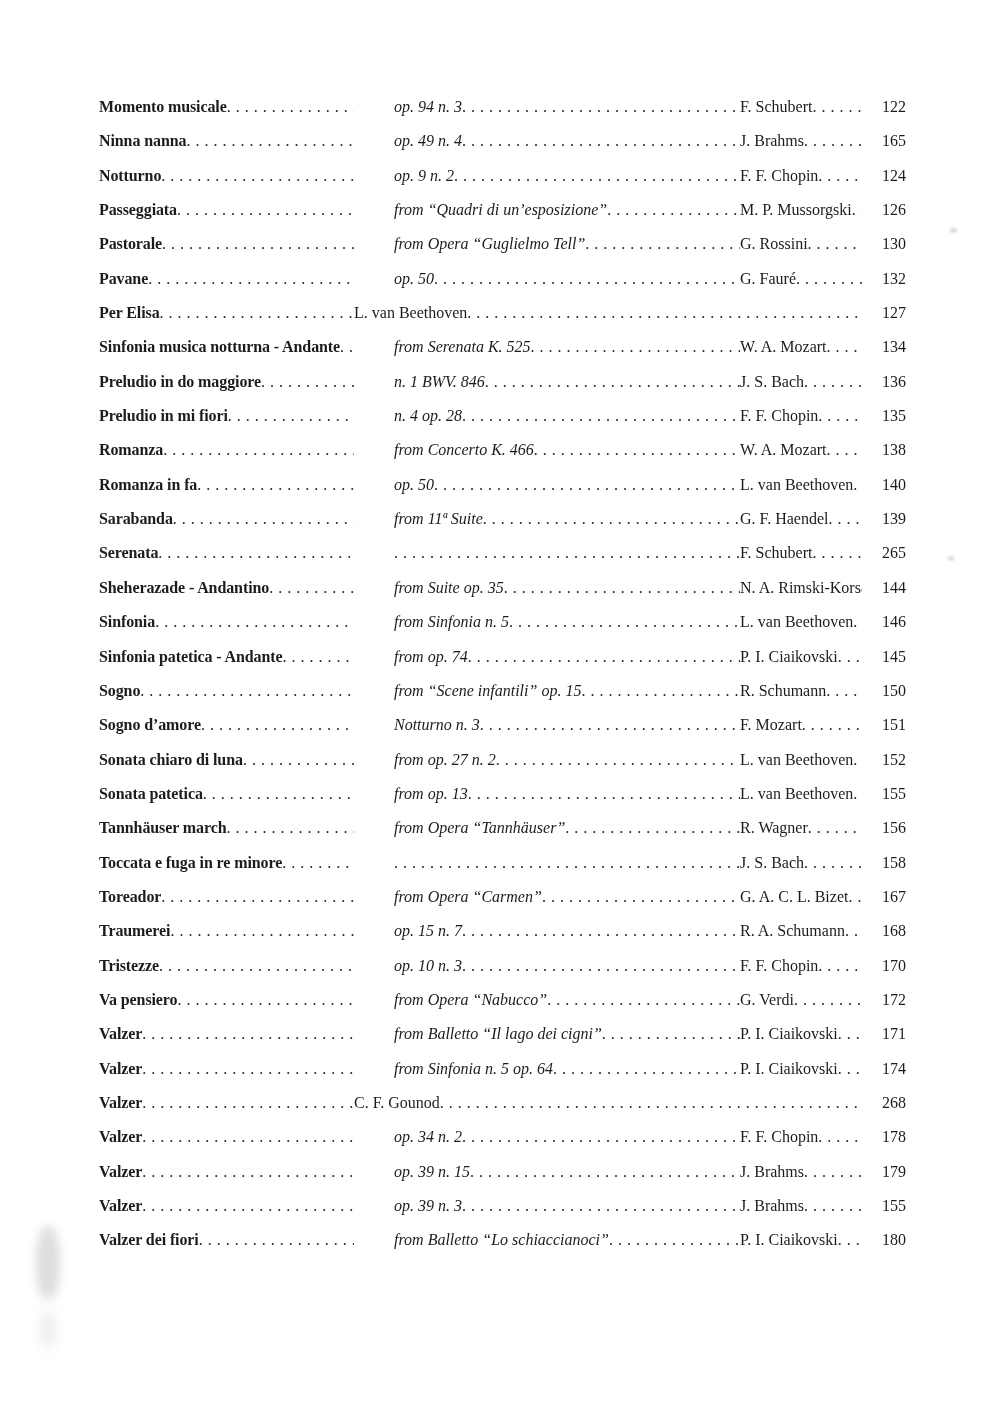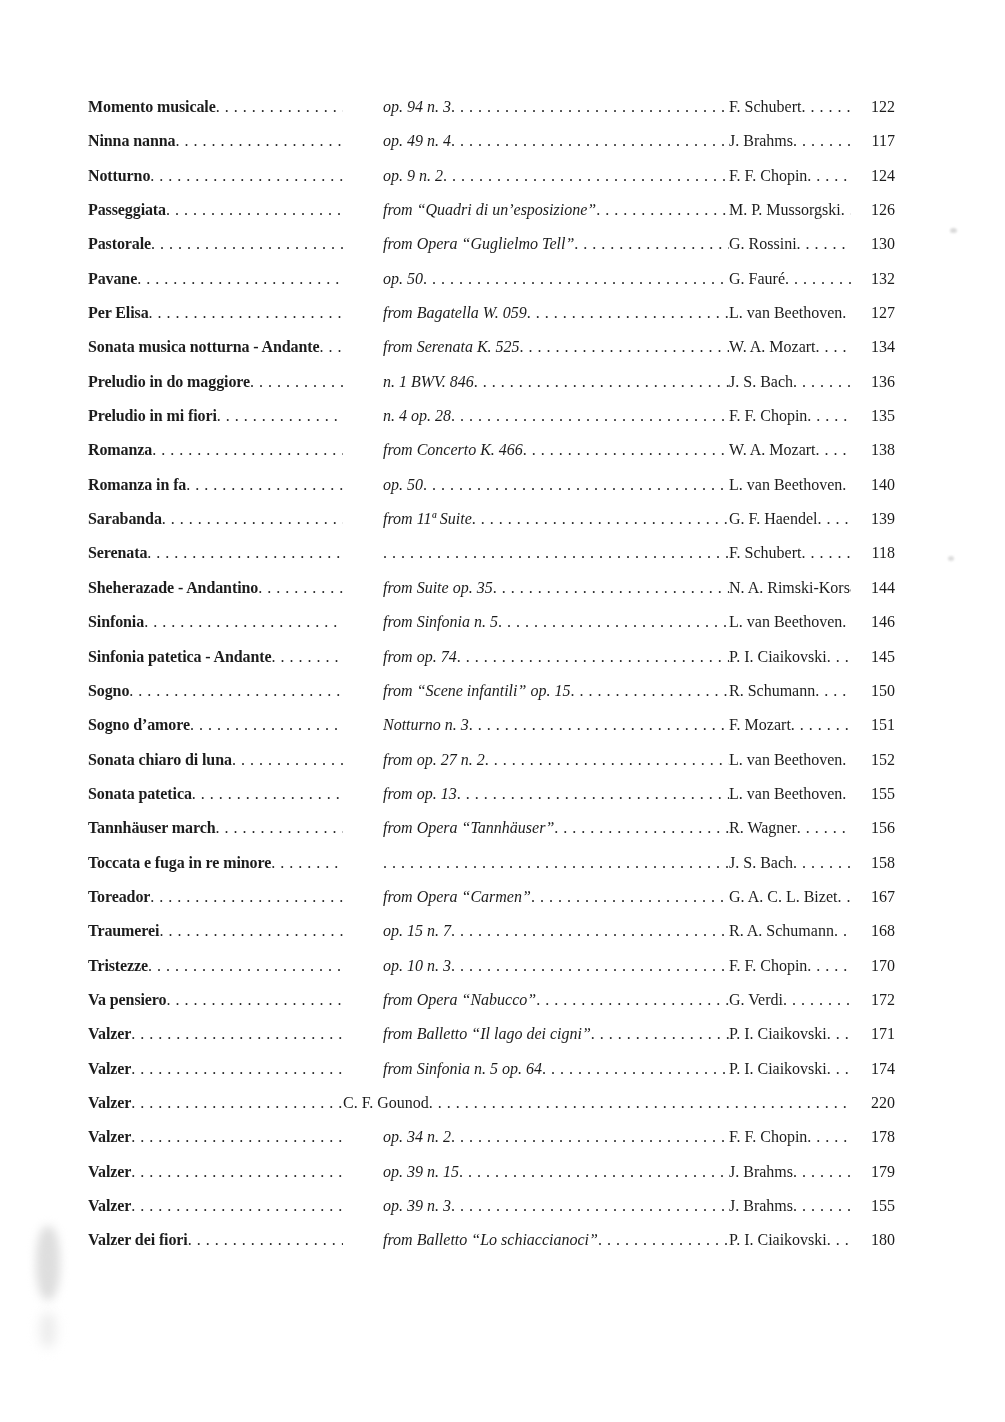--- a/index.html
+++ b/index.html
@@ -10,21 +10,21 @@
   body {
     position: relative;
     width: 1005px;
     height: 1422px;
     font-family: "Liberation Serif", serif;
     color: #1c1c1c;
     overflow: hidden;
   }
   .toc {
     position: absolute;
-    left: 88px;
+    left: 99px;
     top: 90px;
     width: 807px;
   }
   .row {
     display: flex;
     align-items: baseline;
     height: 34.35px;
     line-height: 34.35px;
     font-size: 16px;
     white-space: nowrap;
@@ -118,21 +118,21 @@
     </span>
     <span class="cell source-cell">
       <span class="txt source">op. 49 n. 4</span>
       <span class="dots"></span>
     </span>
     <span class="cell composer-cell">
       <span class="txt composer">J. Brahms</span>
       <span class="dots"></span>
     </span>
     <span class="cell page-cell">
-      <span class="txt pagenum">117</span>
+      <span class="txt pagenum">165</span>
     </span>
   </div>
 
   <div class="row">
     <span class="cell title-cell">
       <span class="txt title">Notturno</span>
       <span class="dots"></span>
     </span>
     <span class="cell source-cell">
       <span class="txt source">op. 9 n. 2</span>
@@ -199,36 +199,32 @@
     <span class="cell page-cell">
       <span class="txt pagenum">132</span>
     </span>
   </div>
 
   <div class="row">
     <span class="cell title-cell">
       <span class="txt title">Per Elisa</span>
       <span class="dots"></span>
     </span>
-    <span class="cell source-cell">
-      <span class="txt source">from Bagatella W. 059</span>
-      <span class="dots"></span>
-    </span>
     <span class="cell composer-cell">
       <span class="txt composer">L. van Beethoven</span>
       <span class="dots"></span>
     </span>
     <span class="cell page-cell">
       <span class="txt pagenum">127</span>
     </span>
   </div>
 
   <div class="row">
     <span class="cell title-cell">
-      <span class="txt title">Sonata musica notturna - Andante</span>
+      <span class="txt title">Sinfonia musica notturna - Andante</span>
       <span class="dots"></span>
     </span>
     <span class="cell source-cell">
       <span class="txt source">from Serenata K. 525</span>
       <span class="dots"></span>
     </span>
     <span class="cell composer-cell">
       <span class="txt composer">W. A. Mozart</span>
       <span class="dots"></span>
     </span>
@@ -334,21 +330,21 @@
     </span>
     <span class="cell source-cell">
       <span class="txt source"></span>
       <span class="dots"></span>
     </span>
     <span class="cell composer-cell">
       <span class="txt composer">F. Schubert</span>
       <span class="dots"></span>
     </span>
     <span class="cell page-cell">
-      <span class="txt pagenum">118</span>
+      <span class="txt pagenum">265</span>
     </span>
   </div>
 
   <div class="row">
     <span class="cell title-cell">
       <span class="txt title">Sheherazade - Andantino</span>
       <span class="dots"></span>
     </span>
     <span class="cell source-cell">
       <span class="txt source">from Suite op. 35</span>
@@ -618,21 +614,21 @@
   <div class="row">
     <span class="cell title-cell">
       <span class="txt title">Valzer</span>
       <span class="dots"></span>
     </span>
     <span class="cell composer-cell">
       <span class="txt composer">C. F. Gounod</span>
       <span class="dots"></span>
     </span>
     <span class="cell page-cell">
-      <span class="txt pagenum">220</span>
+      <span class="txt pagenum">268</span>
     </span>
   </div>
 
   <div class="row">
     <span class="cell title-cell">
       <span class="txt title">Valzer</span>
       <span class="dots"></span>
     </span>
     <span class="cell source-cell">
       <span class="txt source">op. 34 n. 2</span>

